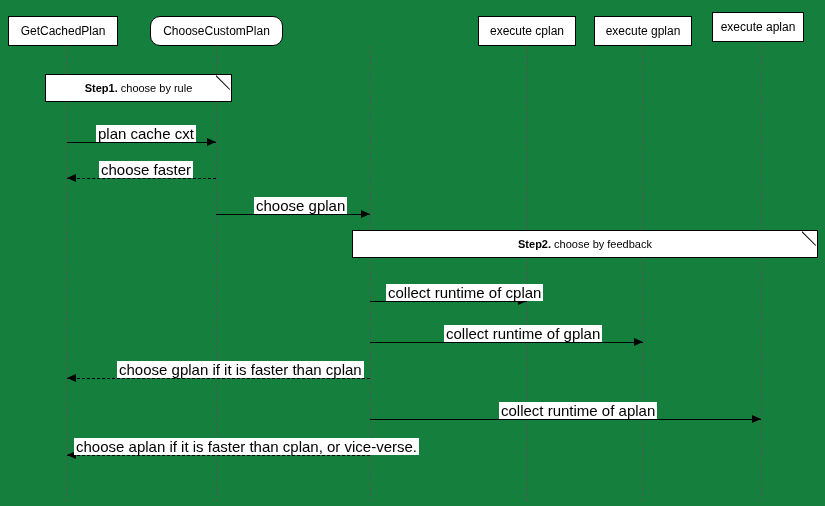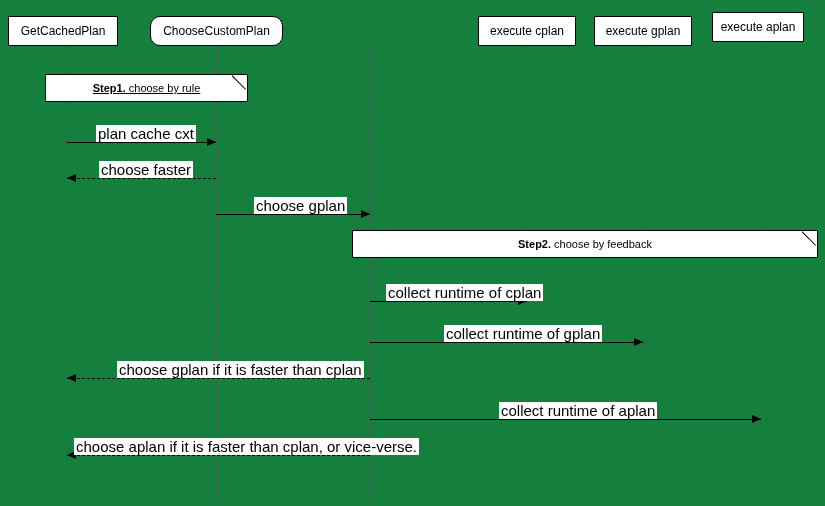--- a/index.html
+++ b/index.html
@@ -134,21 +134,21 @@
     <span>execute aplan</span>
   </div>
 
   <div class="lifeline-line" style="left:67px; height:455px;"></div>
   <div class="lifeline-line" style="left:216px; height:455px;"></div>
   <div class="lifeline-line" style="left:370px; height:455px;"></div>
   <div class="lifeline-line" style="left:527px; height:455px;"></div>
   <div class="lifeline-line" style="left:643px; height:455px;"></div>
   <div class="lifeline-line" style="left:761px; height:455px;"></div>
 
-  <div class="note" style="left:45px; top:74px; width:203px; height:28px;text-decoration:underline;">
+  <div class="note" style="left:45px; top:74px; width:187px; height:28px;">
     <div class="note-text"><span class="bold">Step1.</span><span> choose by rule</span></div>
     <div class="fold"></div>
     <div class="fold-edge"></div>
   </div>
 
   <div class="msg-line" style="left:67px; top:142px; width:149px;"></div>
   <div class="arrow-head arrow-right" style="left:207px; top:138px;"></div>
   <div class="msg-label" style="left:96px; top:125px;">plan cache cxt</div>
 
   <div class="msg-line dashed" style="left:67px; top:178px; width:149px;"></div>

